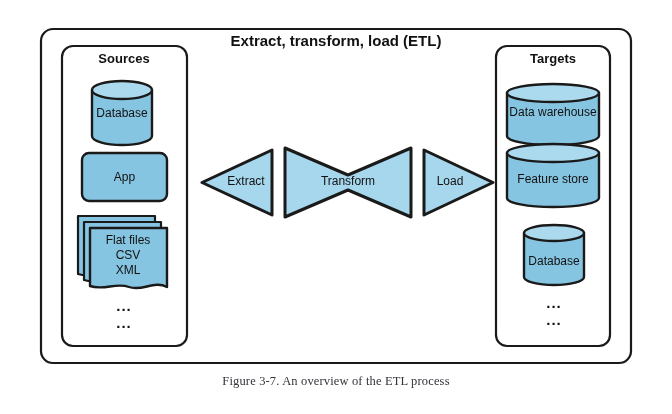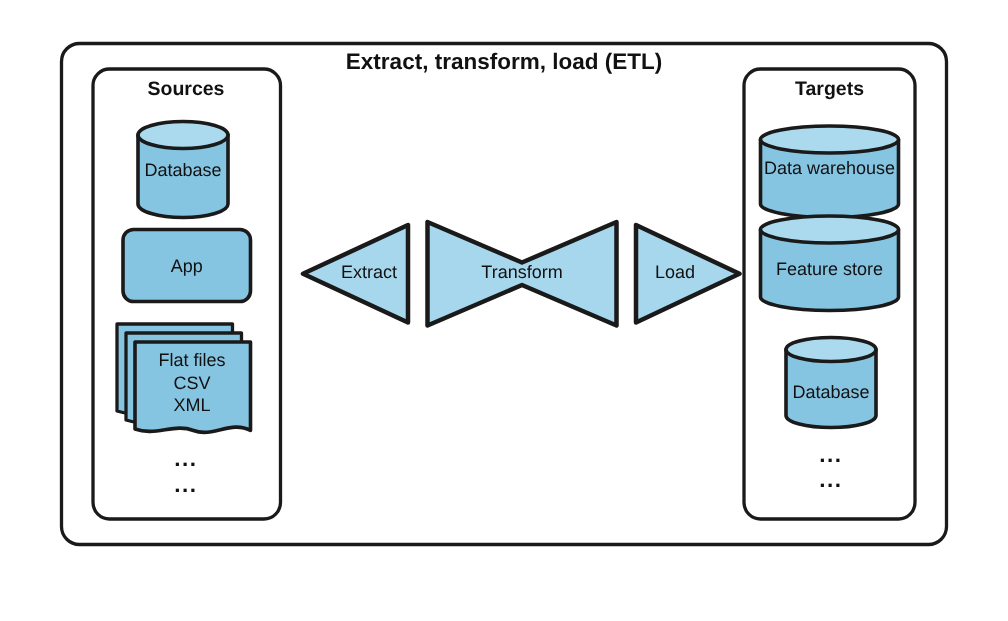--- a/index.html
+++ b/index.html
@@ -156,14 +156,15 @@
       <path d="M 524 233 L 524 277 A 30 8 0 0 0 584 277 L 584 233 Z" fill="#86c5e2" class="stroke-dark" stroke-width="2.4" stroke-linejoin="round"></path>
       <ellipse cx="554" cy="233" rx="30" ry="8" fill="#abdaee" class="stroke-dark" stroke-width="2.4"></ellipse>
       <text class="lbl lbl-node" x="554" y="262">Database</text>
     </g>
 
     <text class="dots" x="554" y="304">...</text>
     <text class="dots" x="554" y="321">...</text>
 
   </svg>
 
+  <div class="caption">Figure 3-7. An overview of the ETL process</div>
 
 </div>
 
 </body></html>

